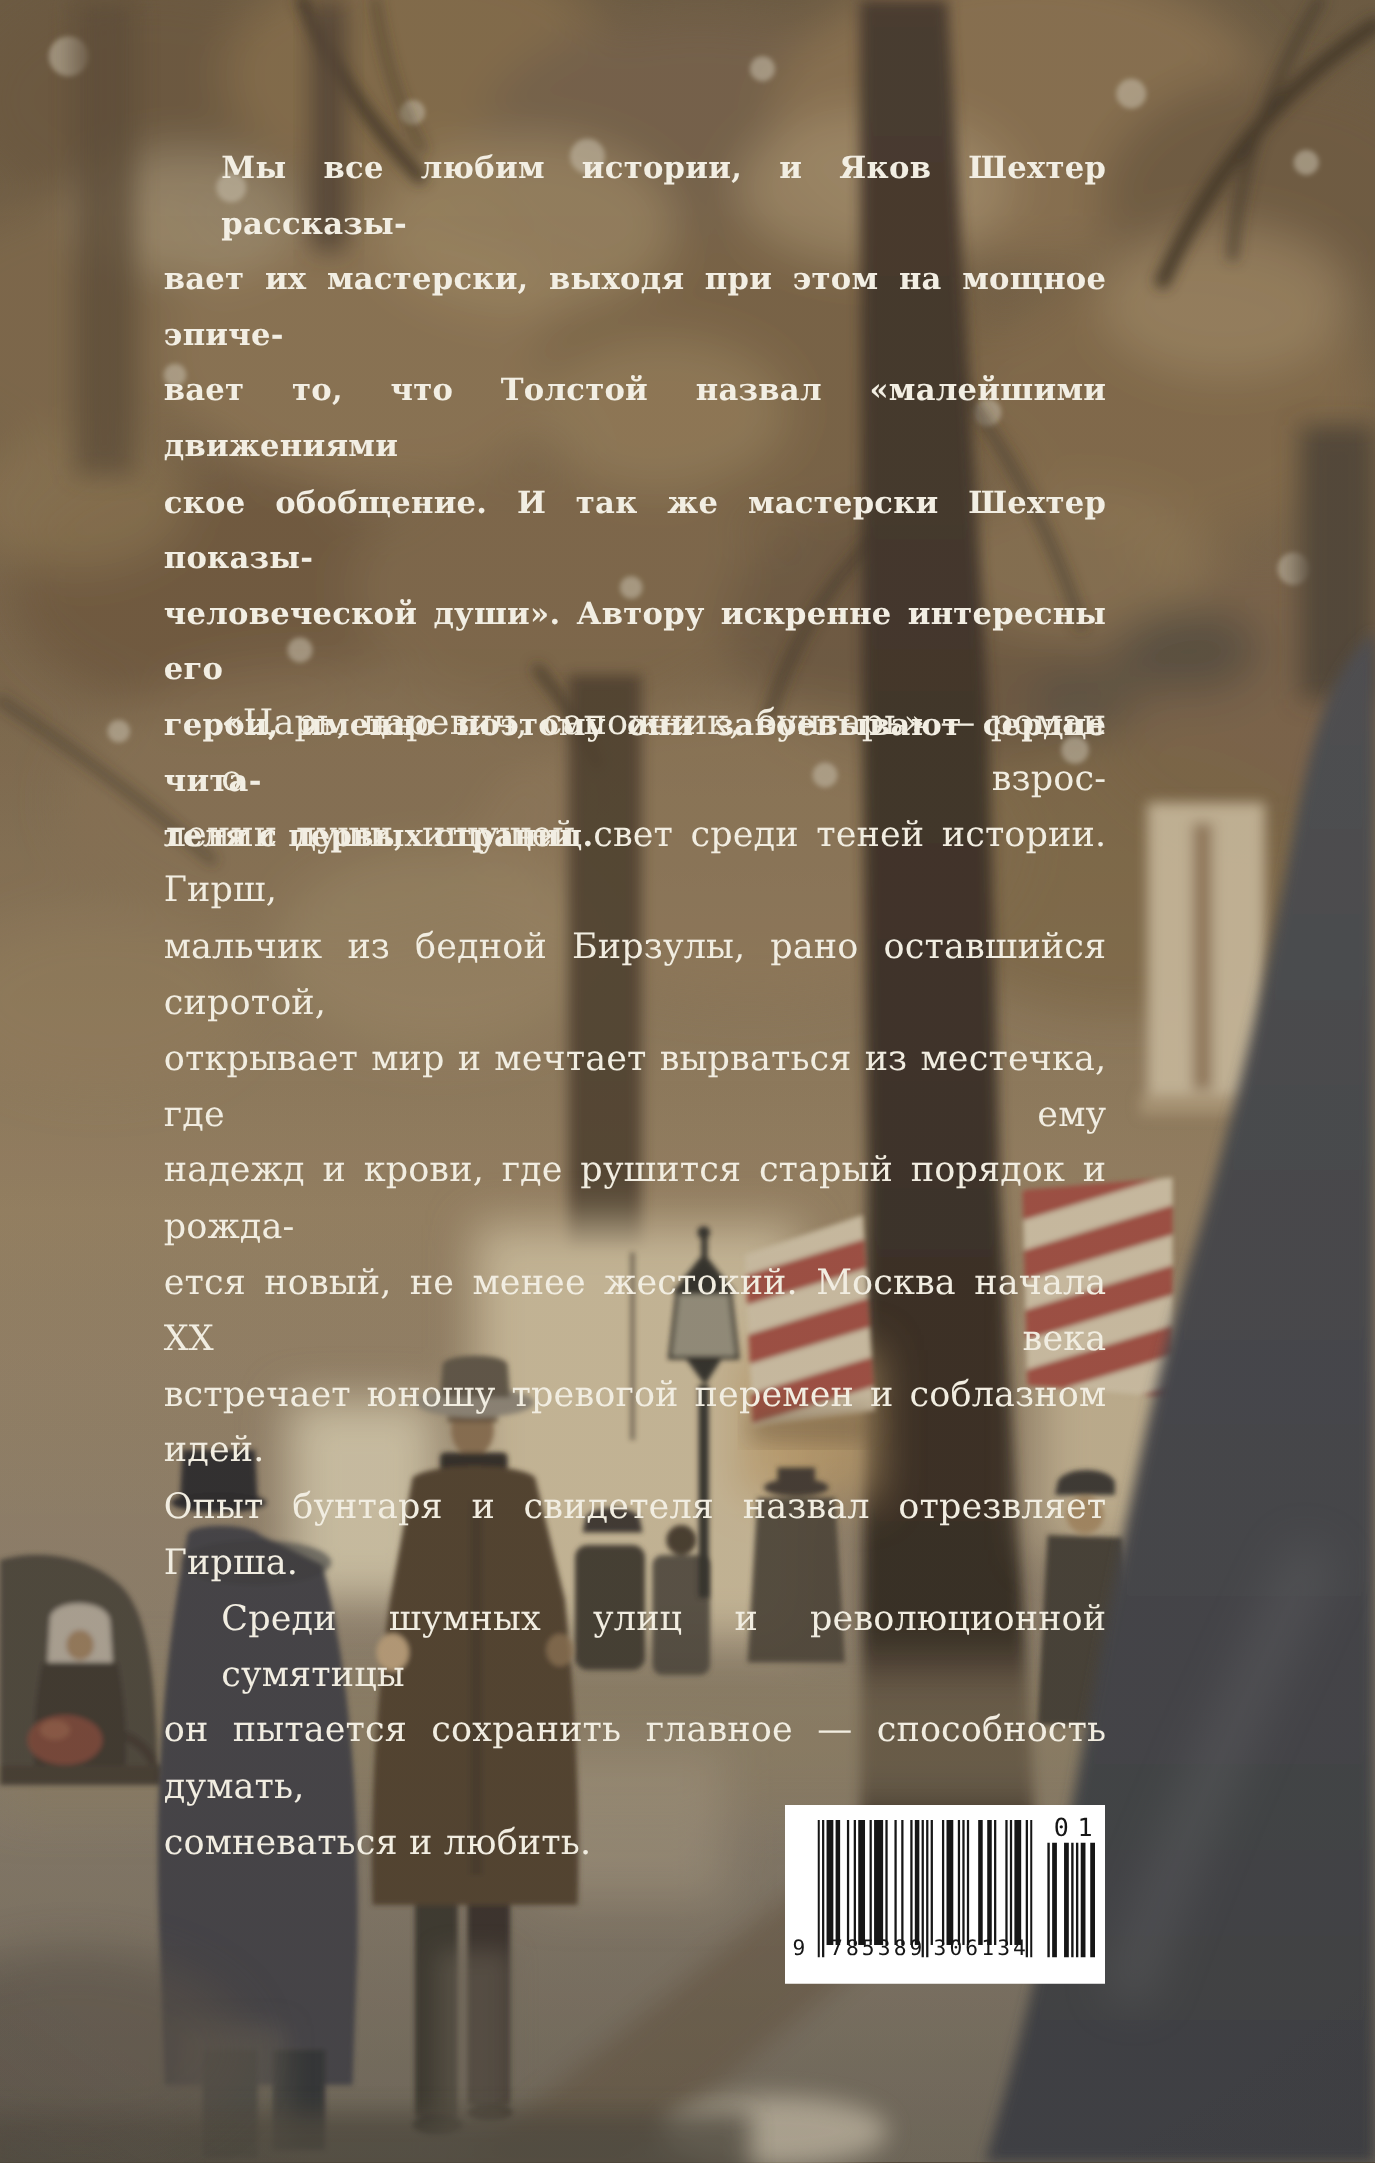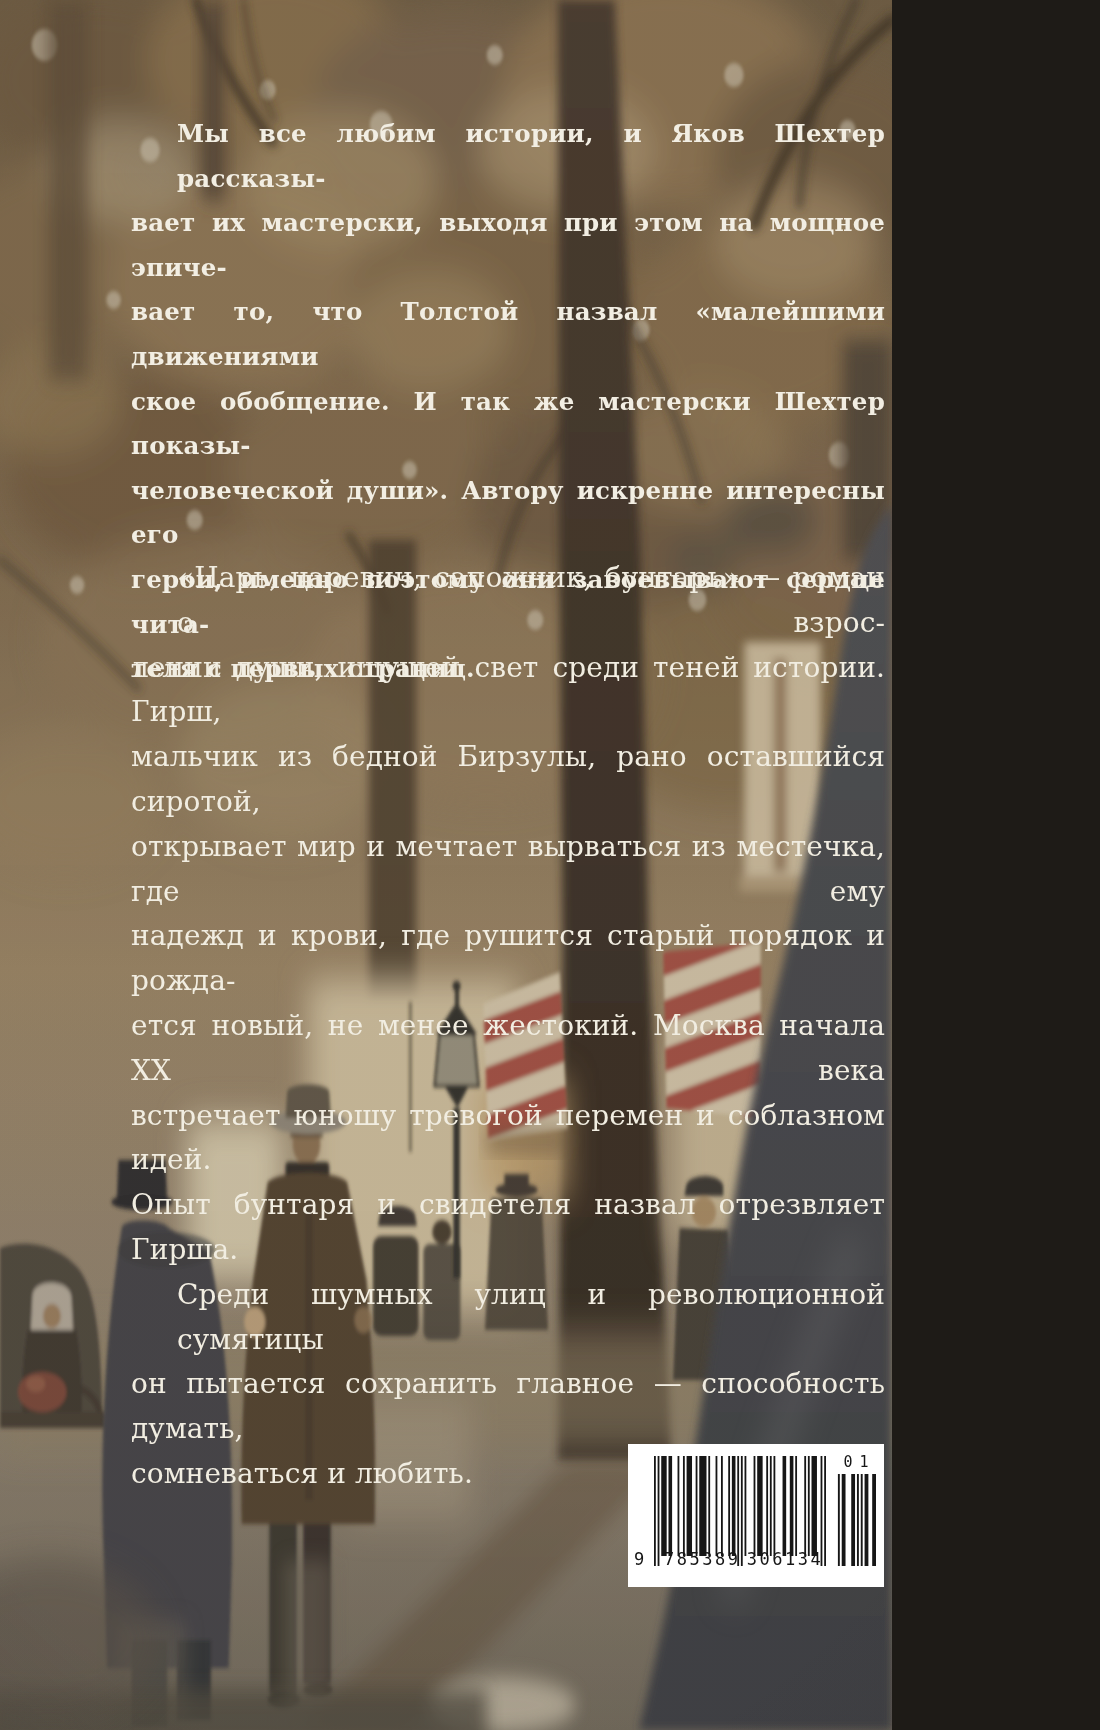--- a/index.html
+++ b/index.html
@@ -1,16 +1,16 @@
 <!DOCTYPE html>
 <html><head>
 <meta charset="utf-8">
 <style>
   html,body{margin:0;padding:0;background:#1e1b17;}
-  .cover{position:relative;width:892px;height:1730px;overflow:hidden;
+  .cover{position:relative;width:1100px;height:1730px;overflow:hidden;
          font-family:"DejaVu Serif",serif;background:#8a7557;}
   .art-svg{position:absolute;left:0;top:0;width:100%;height:100%;display:block;}
   .veil{position:absolute;left:0;top:0;right:0;bottom:0;z-index:2;pointer-events:none;
         background:
           radial-gradient(135% 100% at 50% 45%, rgba(0,0,0,0) 58%, rgba(42,37,30,0.26) 100%),
           linear-gradient(rgba(118,102,82,0.16), rgba(108,98,84,0.18));}
   
   .textblock{position:absolute;z-index:3;color:#f2eee3;}
   .review{left:131px;top:112px;width:754px;font-weight:bold;
           font-size:24.5px;line-height:44.6px;letter-spacing:.2px;}
@@ -25,21 +25,21 @@
                background:#ffffff;z-index:4;}
   .barcode-box svg{position:absolute;display:block;}
   #bc-main{left:26px;top:12px;width:172px;height:110px;}
   #bc-addon{left:208px;top:30px;width:40px;height:92px;}
   .bc-digit{position:absolute;font-family:"DejaVu Sans Mono",monospace;
             font-size:17px;color:#161616;line-height:17px;z-index:5;}
   .bc-first{left:6px;top:107px;}
   .bc-left{left:36px;top:107px;width:76px;text-align:center;letter-spacing:2.5px;}
   .bc-right{left:118px;top:107px;width:78px;text-align:center;letter-spacing:2.5px;}
   .bc-addon-label{left:208px;top:10px;width:40px;text-align:center;
-                  font-size:15px;letter-spacing:7px;text-indent:7px;}
+                  font-size:20px;letter-spacing:7px;text-indent:7px;}
 </style>
 </head>
 <body>
 
 <div class="cover">
 
   <svg class="art-svg" viewBox="0 0 1100 1730" preserveAspectRatio="none">
     <defs>
       <linearGradient id="bgGrad" x1="0" y1="0" x2="0" y2="1">
         <stop offset="0" stop-color="#6a5940"></stop>

